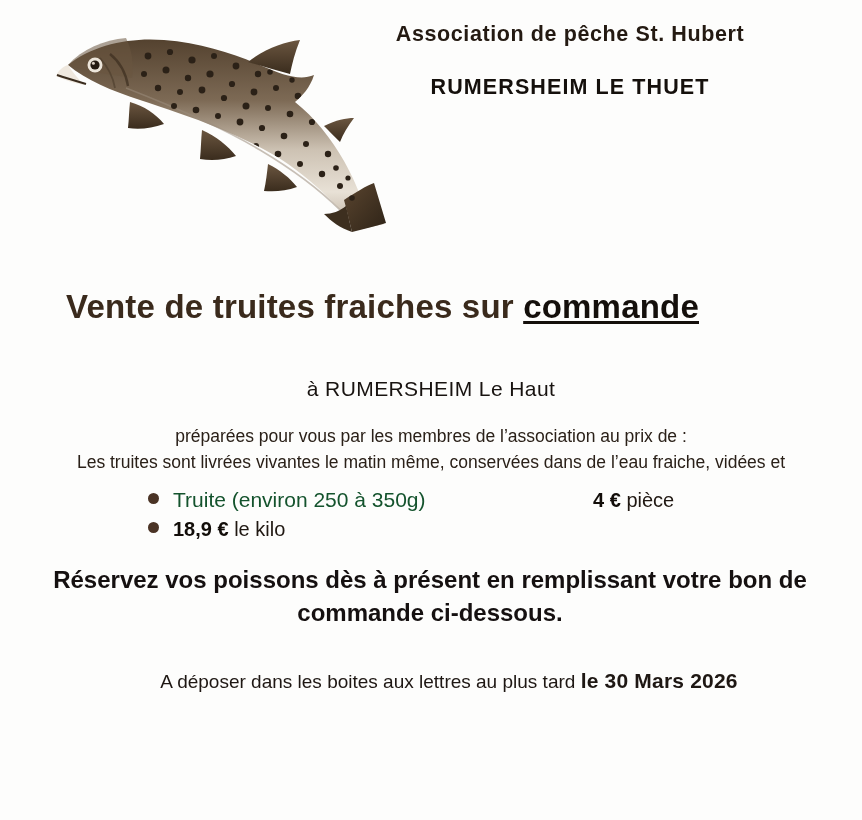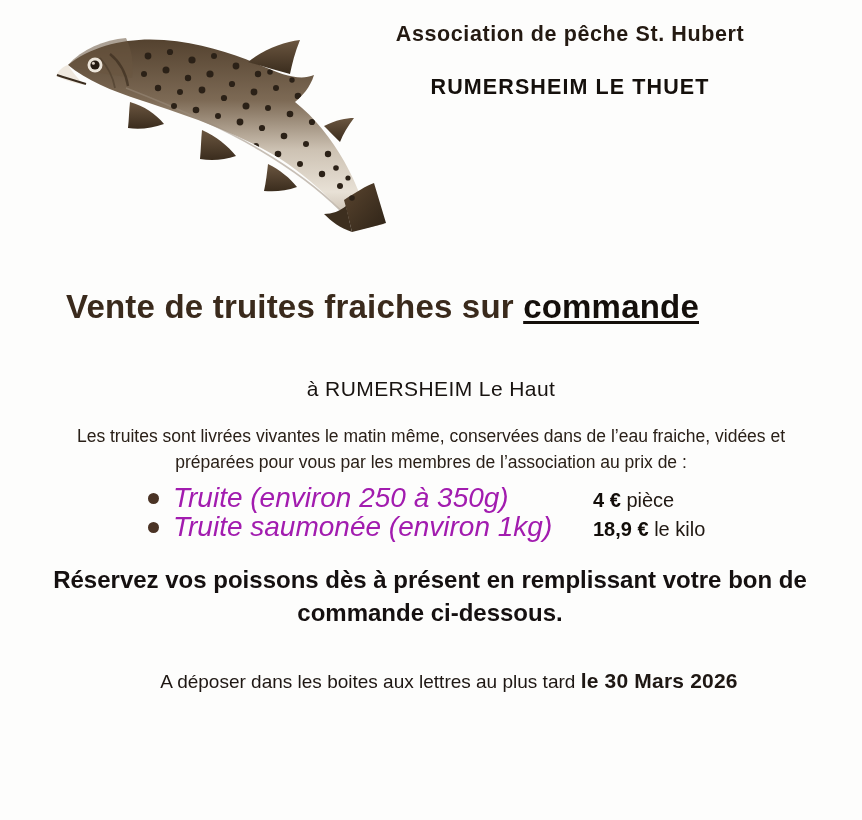--- a/index.html
+++ b/index.html
@@ -149,26 +149,25 @@
     height: 11px;
     border-radius: 50%;
     background: #4a3325;
     display: inline-block;
     margin-right: 14px;
     flex: 0 0 auto;
     position: relative;
     top: -3px;
   }
   .item-name {
-    font-size: 28px;
-    color: #a21caf;
+    font-size: 21px;
+    color: #14532d;
     width: 420px;
     flex: 0 0 auto;
     white-space: nowrap;
-    font-style: italic;
   }
   .item-price {
     font-size: 20px;
     color: #201812;
     white-space: nowrap;
     margin-top: 9px;
   }
   .item-price .amount {
     font-weight: bold;
     color: #120d09;
@@ -376,36 +375,35 @@
   </div>
 
   <div class="title-main">
     <span>Vente de truites fraiches sur </span><span class="under">commande</span>
   </div>
 
 
   <div class="subtitle-place">à RUMERSHEIM Le Haut</div>
 
   <div class="desc">
+    <span class="l">préparées pour vous par les membres de l’association au prix de :</span>
     <span class="l">Les truites sont livrées vivantes le matin même, conservées dans de l’eau fraiche, vidées et</span>
-    <span class="l">préparées pour vous par les membres de l’association au prix de :</span>
   </div>
 
   <div class="price-list">
     <div class="price-row">
       <span class="bullet"></span>
       <span class="item-name">Truite (environ 250 à 350g)</span>
       <span class="item-price">
         <span class="amount">4 €</span>
         <span>pièce</span>
       </span>
     </div>
     <div class="price-row">
       <span class="bullet"></span>
-      <span class="item-name">Truite saumonée (environ 1kg)</span>
       <span class="item-price">
         <span class="amount">18,9 €</span>
         <span>le kilo</span>
       </span>
     </div>
   </div>
 
   <div class="reserve">
     <span class="l">Réservez vos poissons dès à présent en remplissant votre bon de</span>
     <span class="l">commande ci-dessous.</span>

